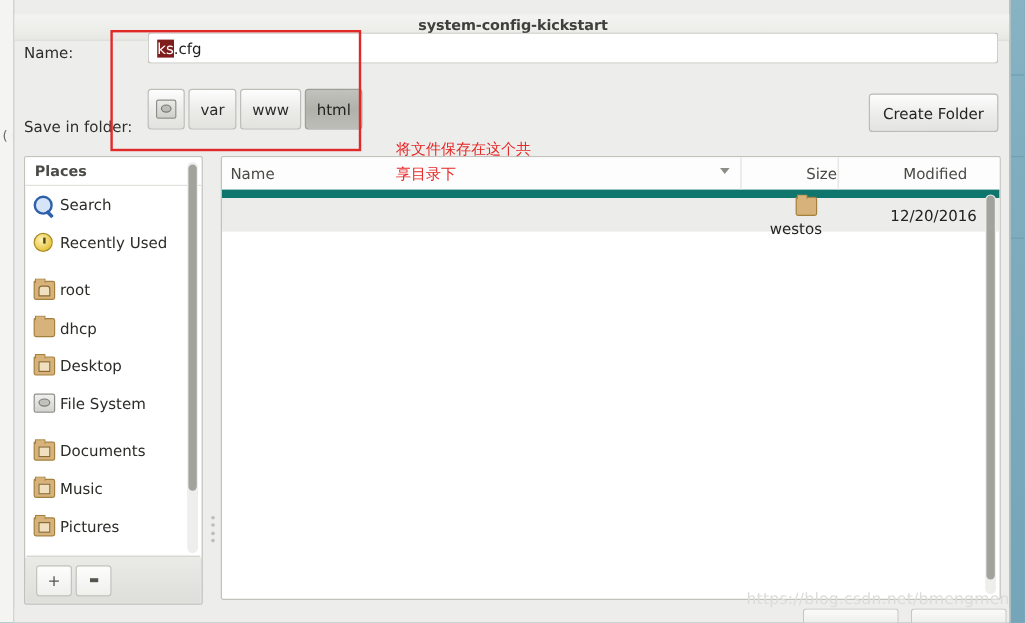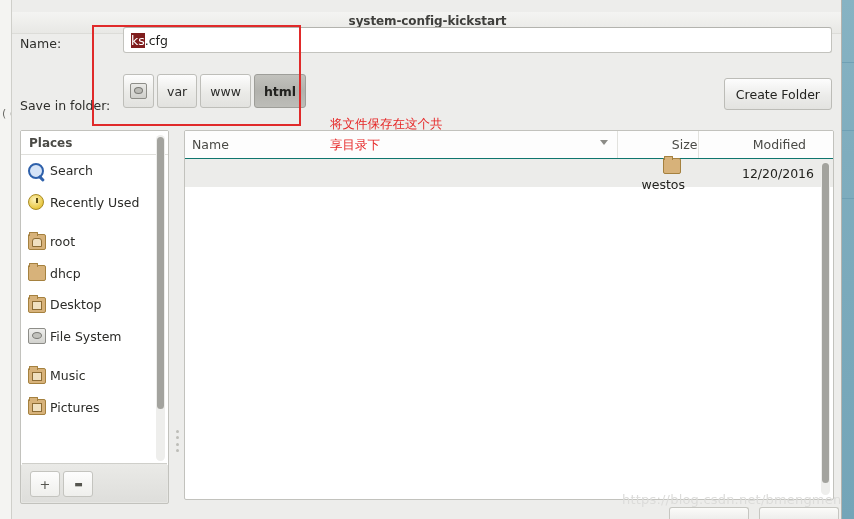--- a/index.html
+++ b/index.html
@@ -100,21 +100,21 @@
     box-sizing: border-box;
     display: flex; align-items: center; justify-content: center;
     font-size: 12.5px; color: #2c2c2a;
     background: linear-gradient(180deg,#fdfdfd 0%, #ebebe8 55%, #e2e2df 100%);
     border: 1px solid #bebeb9;
     border-radius: 3px;
   }
   .crumb.active {
     background: linear-gradient(180deg,#c2c2bd 0%, #b2b2ad 50%, #bdbdb8 100%);
     border-color: #9e9e99;
-    font-weight: bold;
+    font-weight: normal;
     color: #22221f;
   }
   .crumb.icon-crumb { padding: 0 6px; }
   .disk-icon {
     width: 15px; height: 14px;
     border: 1px solid #8d8d88;
     border-radius: 2px;
     background: linear-gradient(180deg,#e9e9e6 0%, #cfcfcb 100%);
     position: relative;
   }
@@ -257,21 +257,21 @@
     background: #ffffff;
     border: 1px solid #c2c2bd;
     border-radius: 2px;
     box-sizing: border-box;
     overflow: hidden;
   }
   .fp-header {
     position: relative;
     height: 27px;
     background: #fdfdfd;
-    border-bottom: 1px solid #0f766e;
+    border-bottom: 7px solid #0f766e;
     display: flex; align-items: stretch;
     font-size: 12.5px; color: #4a4a46; gap: 47px;
   }
   .col {
     display: flex; align-items: center; padding-left: 7px;
     box-sizing: border-box;
     border-right: 1px solid #e2e2de;
   }
   .col.name { width: 500px; position: relative; }
   .col.size { width: 38px; }
@@ -415,20 +415,26 @@
             <span class="ico">
                 <i class="icn drive"></i>
               </span>
             <span>File System</span>
           </div>
           <div class="sb-gap"></div>
           <div class="place-item">
             <span class="ico">
                 <i class="icn folder badge"></i>
               </span>
+            <span>Documents</span>
+          </div>
+          <div class="place-item">
+            <span class="ico">
+                <i class="icn folder badge"></i>
+              </span>
             <span>Music</span>
           </div>
           <div class="place-item">
             <span class="ico">
                 <i class="icn folder badge"></i>
               </span>
             <span>Pictures</span>
           </div>
         </div>
 

